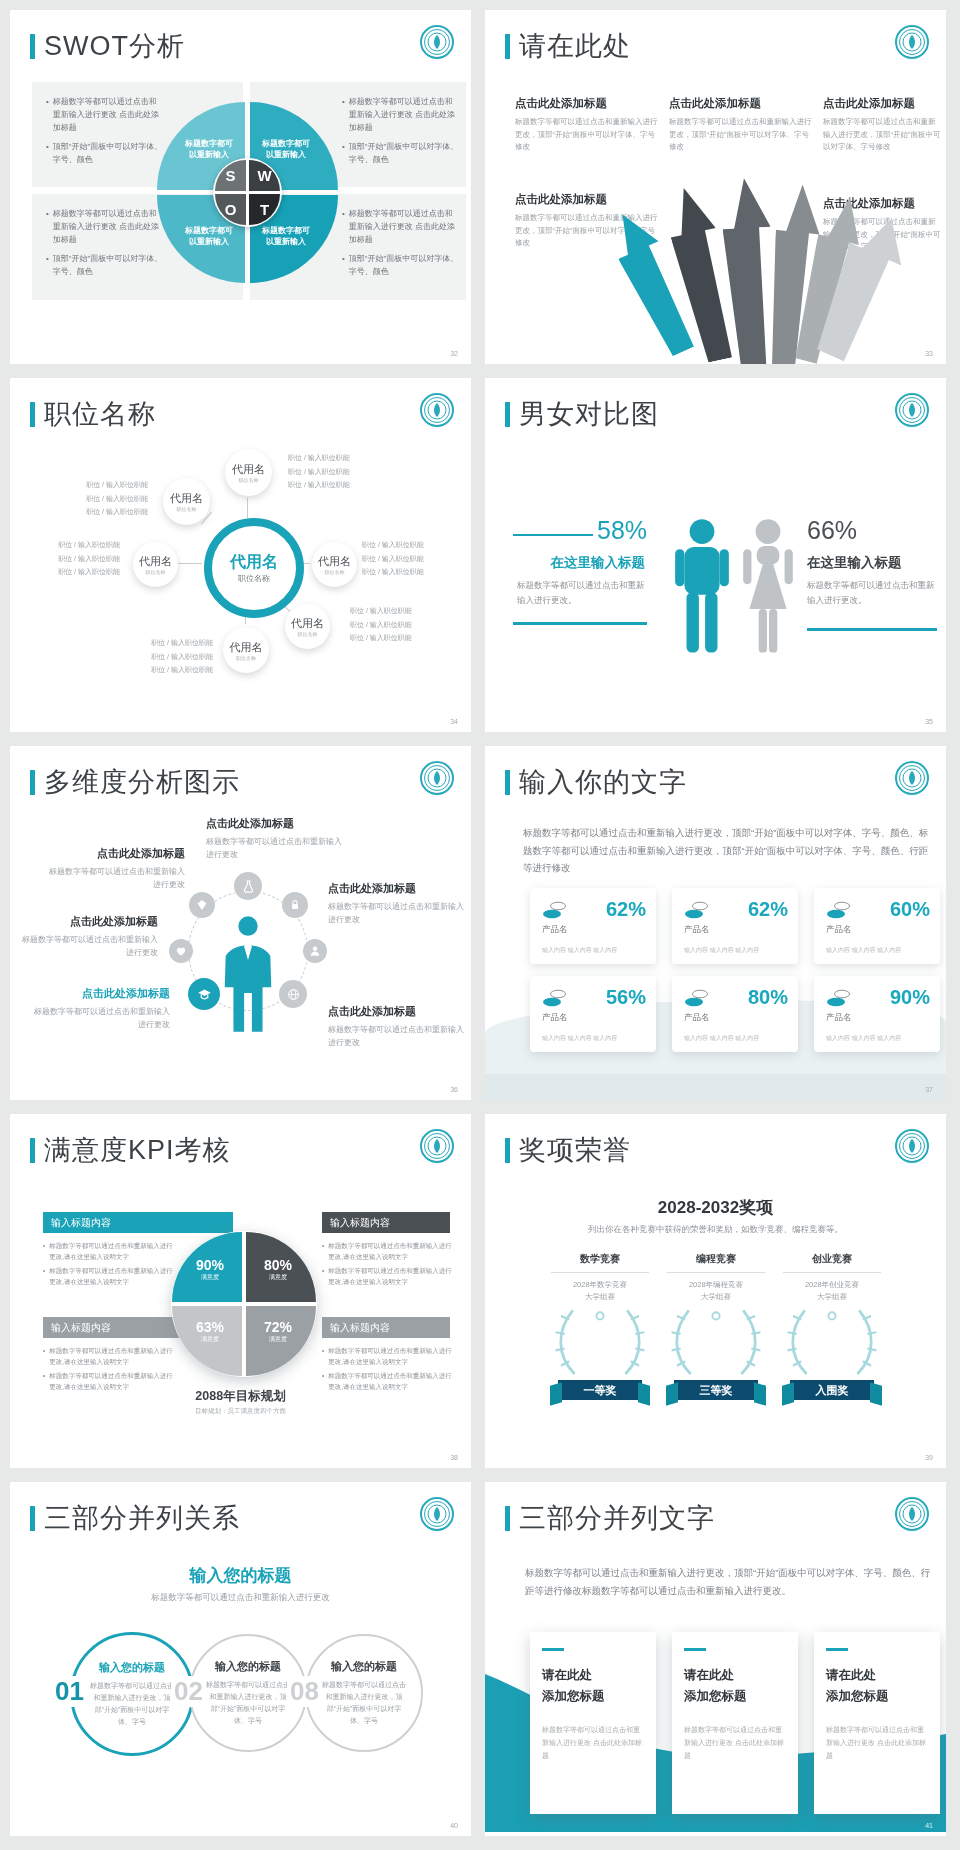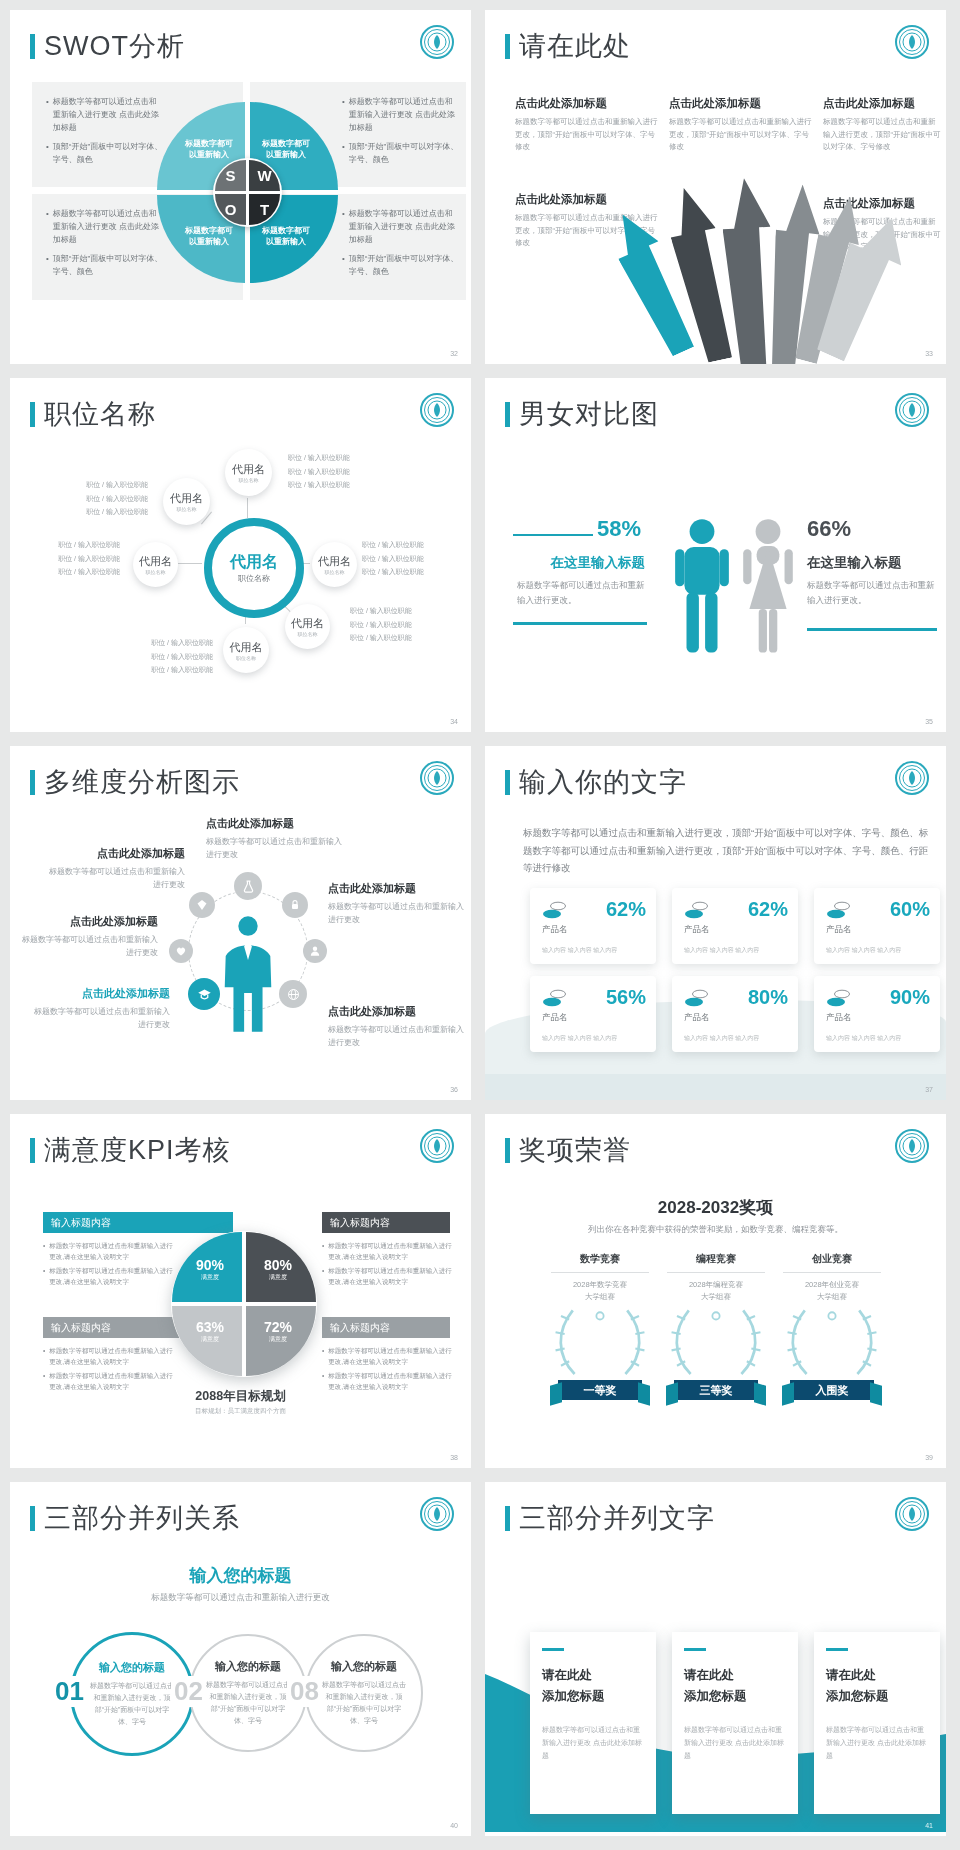--- a/index.html
+++ b/index.html
@@ -31,21 +31,21 @@
   
   .sat{position:absolute;background:#fff;border-radius:50%;box-shadow:0 3px 7px rgba(110,118,124,.28);display:flex;flex-direction:column;align-items:center;justify-content:center;text-align:center;}
   .sat .n{font-size:11px;color:#4b5055;}
   .sat .r{font-size:5px;color:#a5abb0;}
   .ctr .n{font-size:16px;font-weight:bold;color:#1aa3b8;}
   .ctr .r{font-size:8px;color:#6f757a;}
   .ros{position:absolute;font-size:7px;color:#9aa0a4;line-height:13.5px;}
   .ros span{display:block;}
   .ln{position:absolute;background:#c9ccce;}
   
-  .pct{font-size:22px;font-weight:bold;}
+  .pct{font-size:25px;font-weight:normal;}
   .sh35{font-size:13.5px;font-weight:bold;}
   .sb35{font-size:8.5px;color:#8e9398;line-height:15px;}
   .u35{height:3px;background:#1aa3b8;}
   
   .blk36{position:absolute;}
   .blk36 .h{font-size:11px;font-weight:bold;color:#33383c;margin-bottom:4px;}
   .blk36 .b{font-size:8px;color:#9aa0a5;line-height:13px;}
   .tr36{text-align:right;}
   .ic{position:absolute;border-radius:50%;background:#c6cacc;display:flex;align-items:center;justify-content:center;}
   
@@ -675,20 +675,21 @@
       <span class="bar"></span>
       <h2 class="tx">三部分并列文字</h2>
     </header>
     <span class="logo"><svg viewBox="0 0 36 36" width="36" height="36">
           <circle cx="18" cy="18" r="16" fill="#fff" stroke="#2aa9bd" stroke-width="2"></circle>
           <circle cx="18" cy="18" r="12.5" fill="none" stroke="#2aa9bd" stroke-width="1"></circle>
           <circle cx="18" cy="18" r="9" fill="none" stroke="#2aa9bd" stroke-width="1"></circle>
           <path d="M18 11 C14 15,14 21,18 25 C22 21,22 15,18 11 Z" fill="#2aa9bd"></path>
         </svg></span>
 
+    <div class="a" style="left:40px;top:82px;width:408px;font-size:9.5px;color:#7e8388;line-height:18px;">标题数字等都可以通过点击和重新输入进行更改，顶部“开始”面板中可以对字体、字号、颜色、行距等进行修改标题数字等都可以通过点击和重新输入进行更改。</div>
 
     <span class="a" style="left:0;bottom:0;">
       <svg width="461" height="172" viewBox="0 0 461 172">
           <path d="M0 14 C70 42 120 86 200 93 C300 101 390 87 461 74 L461 172 L0 172 Z" fill="#1a9fb4"></path>
         </svg>
     </span>
 
     <div class="card41" style="left:45px;">
       <div class="dash41"></div>
       <div class="ch41"><span>请在此处</span><br><span>添加您标题</span></div>

